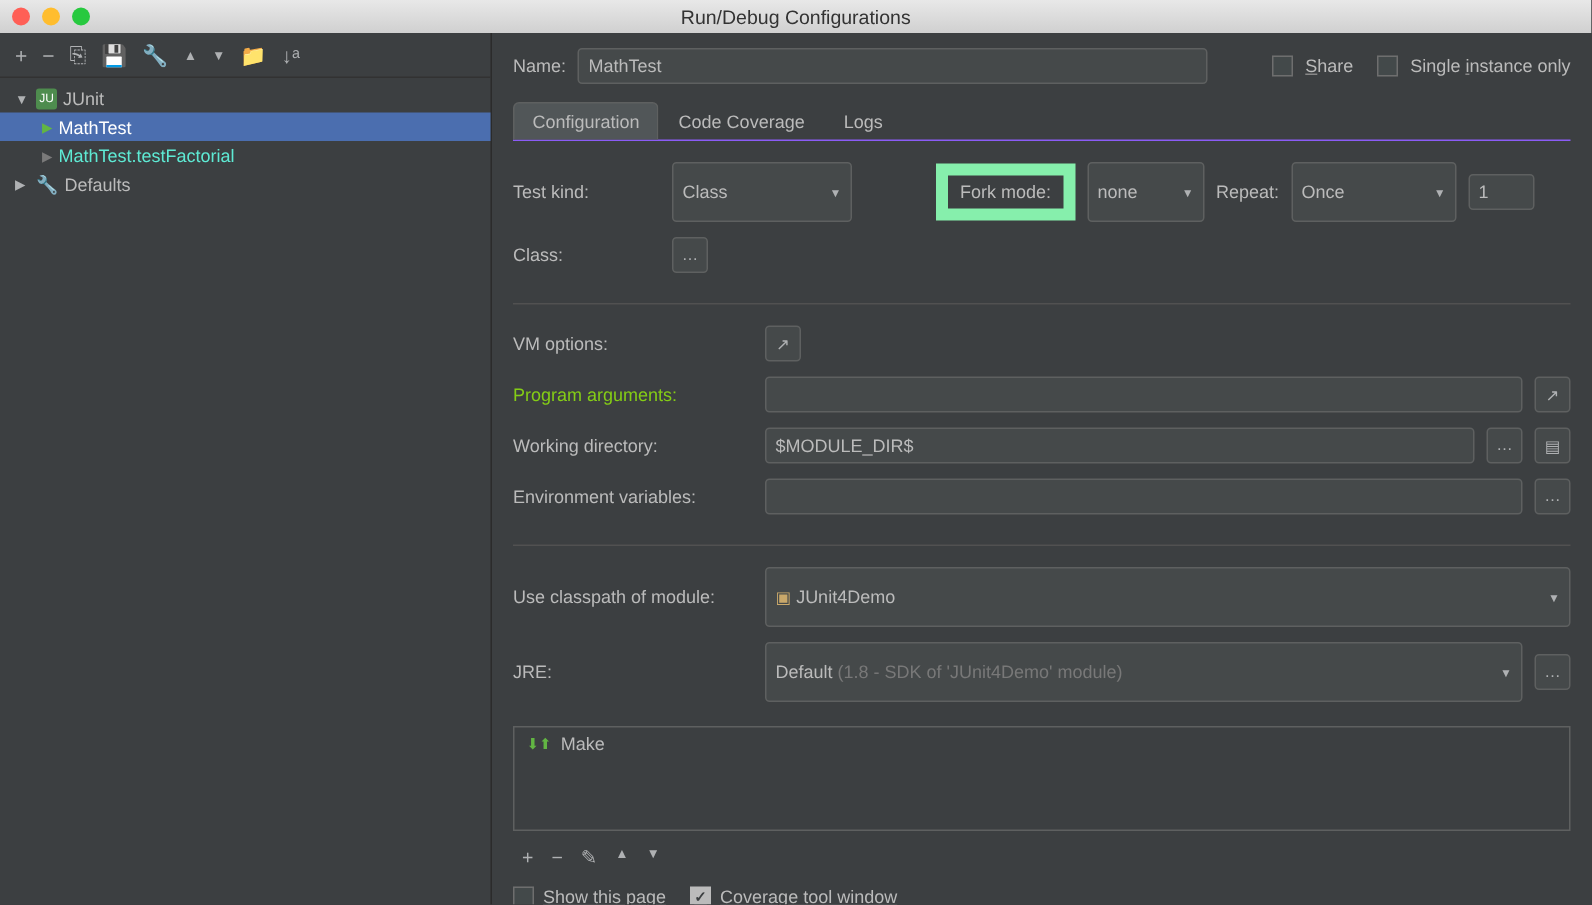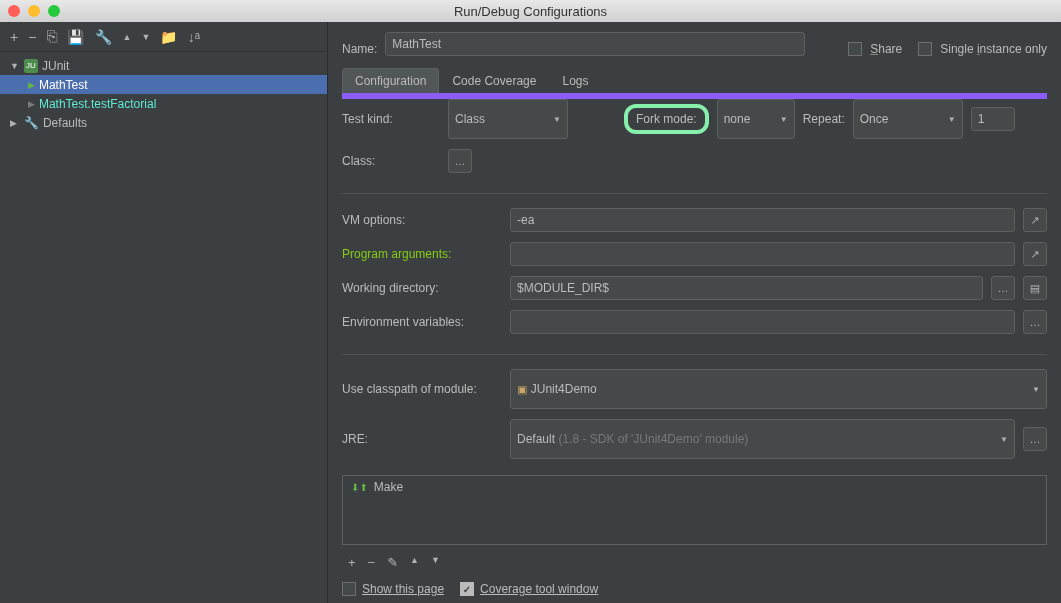--- a/index.html
+++ b/index.html
@@ -15,35 +15,35 @@
 .sidebar { width: 328px; background: #3c3f41; border-right: 1px solid #2b2b2b; display: flex; flex-direction: column; }
 .toolbar { height: 30px; display: flex; align-items: center; gap: 10px; padding: 0 10px; border-bottom: 1px solid #323232; }
 .tb-icon { color: #afb1b3; cursor: pointer; font-size: 14px; }
 .tree { flex: 1; padding-top: 4px; }
 .tree-row { height: 19px; display: flex; align-items: center; padding-left: 10px; gap: 4px; cursor: pointer; }
 .tree-row.selected { background: #4b6eaf; color: #fff; }
 .tree-arrow { width: 10px; color: #afb1b3; font-size: 9px; }
 .tree-indent1 { padding-left: 28px; }
 .junit-icon { width: 14px; height: 14px; background: #4e8c4e; display: inline-flex; align-items: center; justify-content: center; font-size: 8px; color: #fff; border-radius: 2px; }
 .content { flex: 1; padding: 10px 14px; display: flex; flex-direction: column; overflow: hidden; }
-.row { display: flex; align-items: flex-end; margin-bottom: 8px; gap: 8px; }
+.row { display: flex; align-items: center; margin-bottom: 8px; gap: 8px; }
 .label { color: #bbbbbb; }
 .label-dim { color: #84cc16; }
 .input { background: #45494a; border: 1px solid #5e6060; color: #bbbbbb; height: 24px; padding: 0 6px; border-radius: 3px; }
 .input-wide { flex: 1; }
 .checkbox { width: 14px; height: 14px; border: 1px solid #6e6e6e; background: #43494a; display: inline-block; }
-.tabs { display: flex; border-bottom: 6px solid #8b5cf6; margin-bottom: 0; margin-top: 4px; }
+.tabs { display: flex; border-bottom: 1px solid #8b5cf6; margin-bottom: 14px; margin-top: 4px; }
 .tab { padding: 5px 12px; cursor: pointer; color: #bbbbbb; border: 1px solid transparent; border-bottom: none; border-radius: 4px 4px 0 0; }
 .tab.active { background: #515658; border-color: #5e6060; }
 .form-row { display: flex; align-items: center; margin-bottom: 10px; gap: 8px; }
 .form-label { width: 98px; }
 .form-label-wide { width: 160px; }
 .select { background: #45494a; border: 1px solid #5e6060; color: #bbbbbb; height: 40px; padding: 0 6px; display: flex; align-items: center; justify-content: space-between; border-radius: 3px; cursor: pointer; }
 .select-arrow { font-size: 8px; color: #afb1b3; margin-left: 6px; }
-.highlight-box { border: 4px solid #86efac; border-radius: 12px; padding: 4px 8px; }
+.highlight-box { border: 8px solid #86efac; border-radius: 0; padding: 4px 8px; }
 .sq-btn { width: 24px; height: 24px; background: #45494a; border: 1px solid #5e6060; display: flex; align-items: center; justify-content: center; cursor: pointer; border-radius: 3px; color: #afb1b3; font-size: 11px; }
 .divider { border-top: 1px solid #515151; margin: 10px 0 14px 0; }
 .dim-text { color: #787878; }
 .before-launch { margin-top: auto; }
 .launch-list { border: 1px solid #5e6060; background: #3c3f41; height: 70px; margin: 6px 0; }
 .launch-row { padding: 4px 8px; display: flex; align-items: center; gap: 6px; }
 .mini-toolbar { display: flex; gap: 12px; padding: 4px 6px; }
 .mini-icon { color: #afb1b3; cursor: pointer; font-size: 13px; }
 .bottom-row { display: flex; align-items: center; gap: 16px; margin-top: 8px; text-decoration: underline; }
 .check-filled { width: 14px; height: 14px; background: #bbbbbb; display: inline-flex; align-items: center; justify-content: center; color: #3c3f41; font-size: 10px; font-weight: bold; }
@@ -138,21 +138,20 @@
 
     <div class="form-row">
       <span class="form-label">Class:</span>
       <div class="sq-btn">…</div>
     </div>
 
     <div class="divider"></div>
 
     <div class="form-row">
       <span class="form-label-wide">VM options:</span>
-      <input class="input input-wide" value="-ea" style="">
       <div class="sq-btn">↗</div>
     </div>
 
     <div class="form-row">
       <span class="form-label-wide label-dim">Program arguments:</span>
       <input class="input input-wide" style="">
       <div class="sq-btn">↗</div>
     </div>
 
     <div class="form-row">

